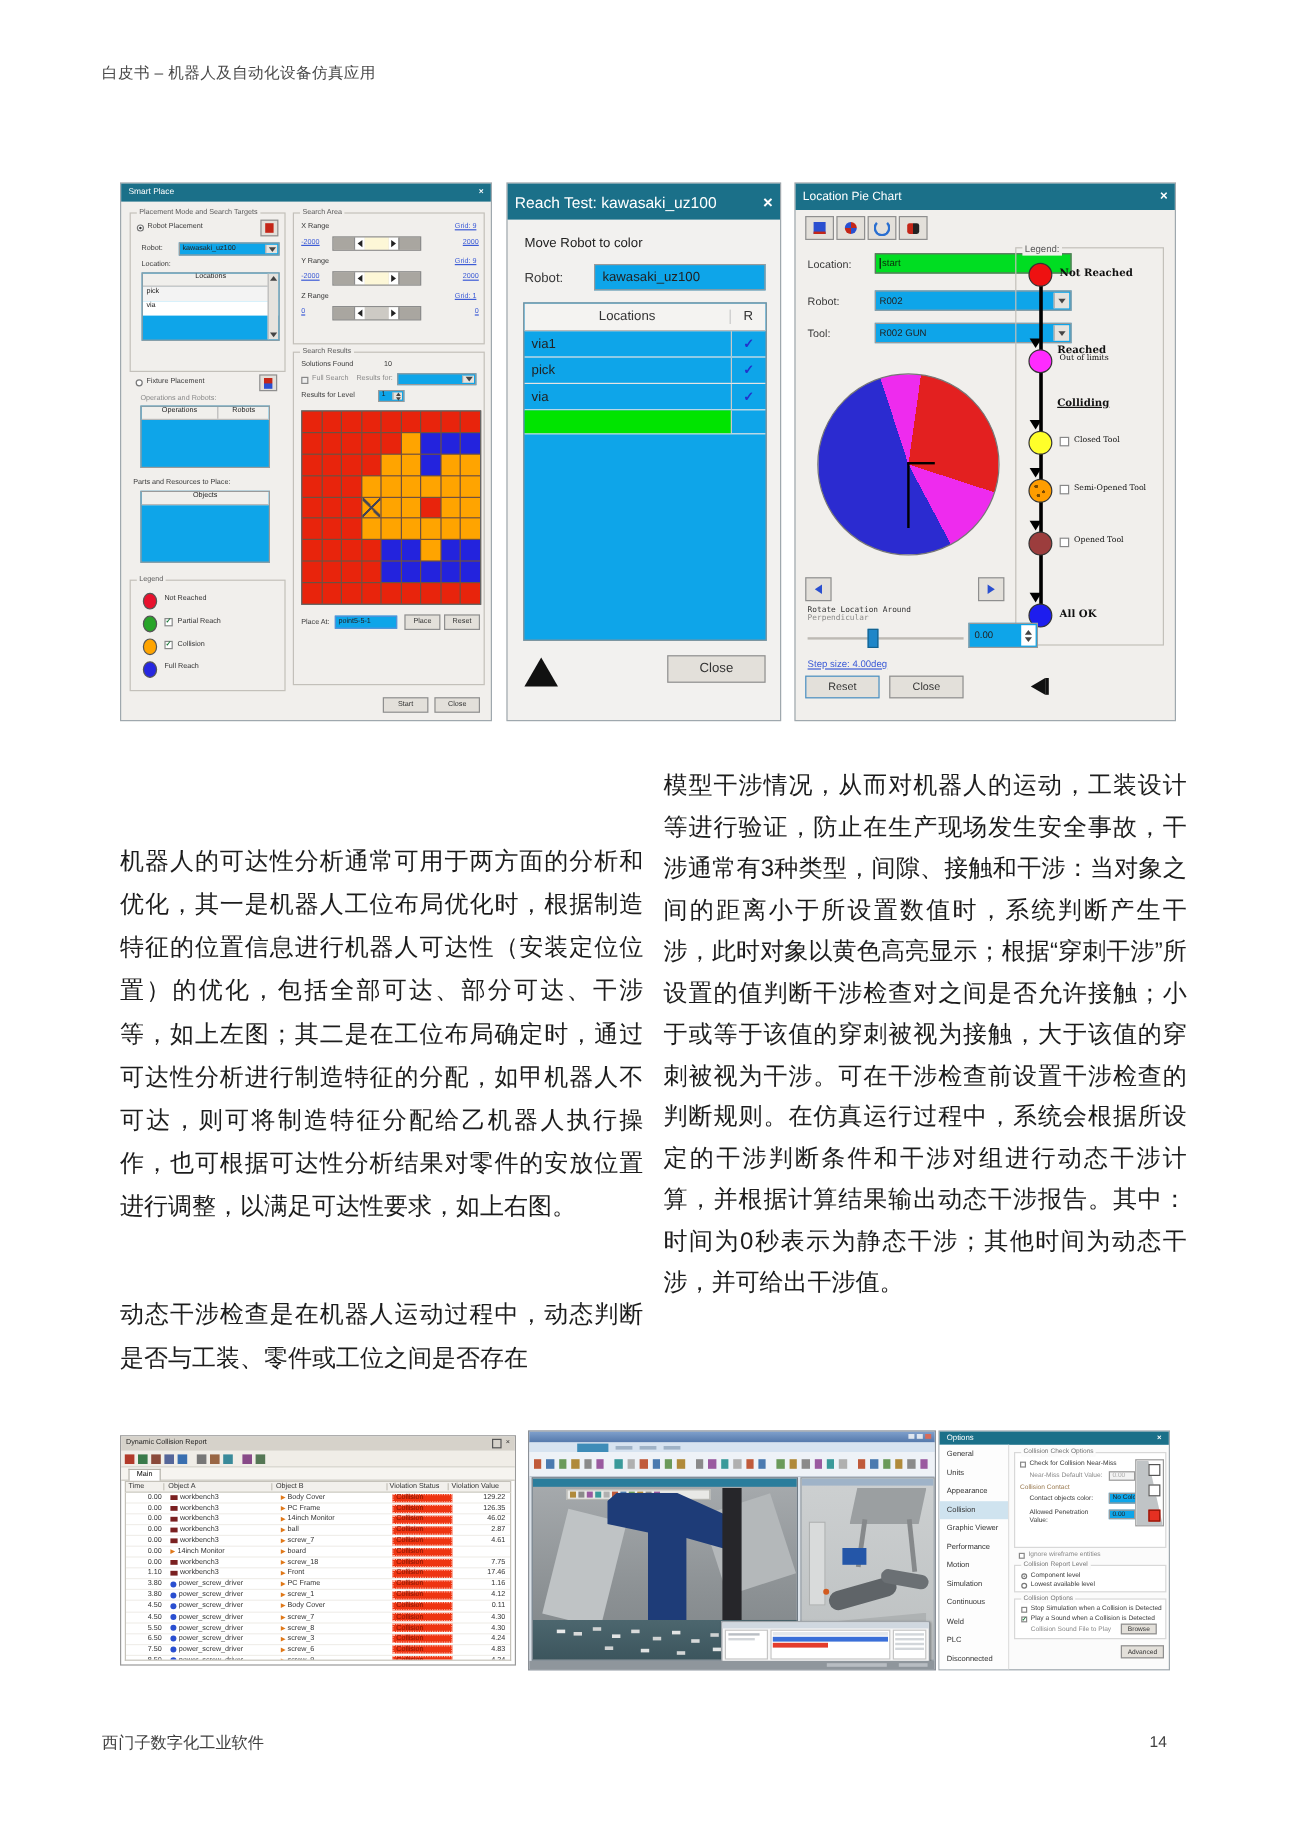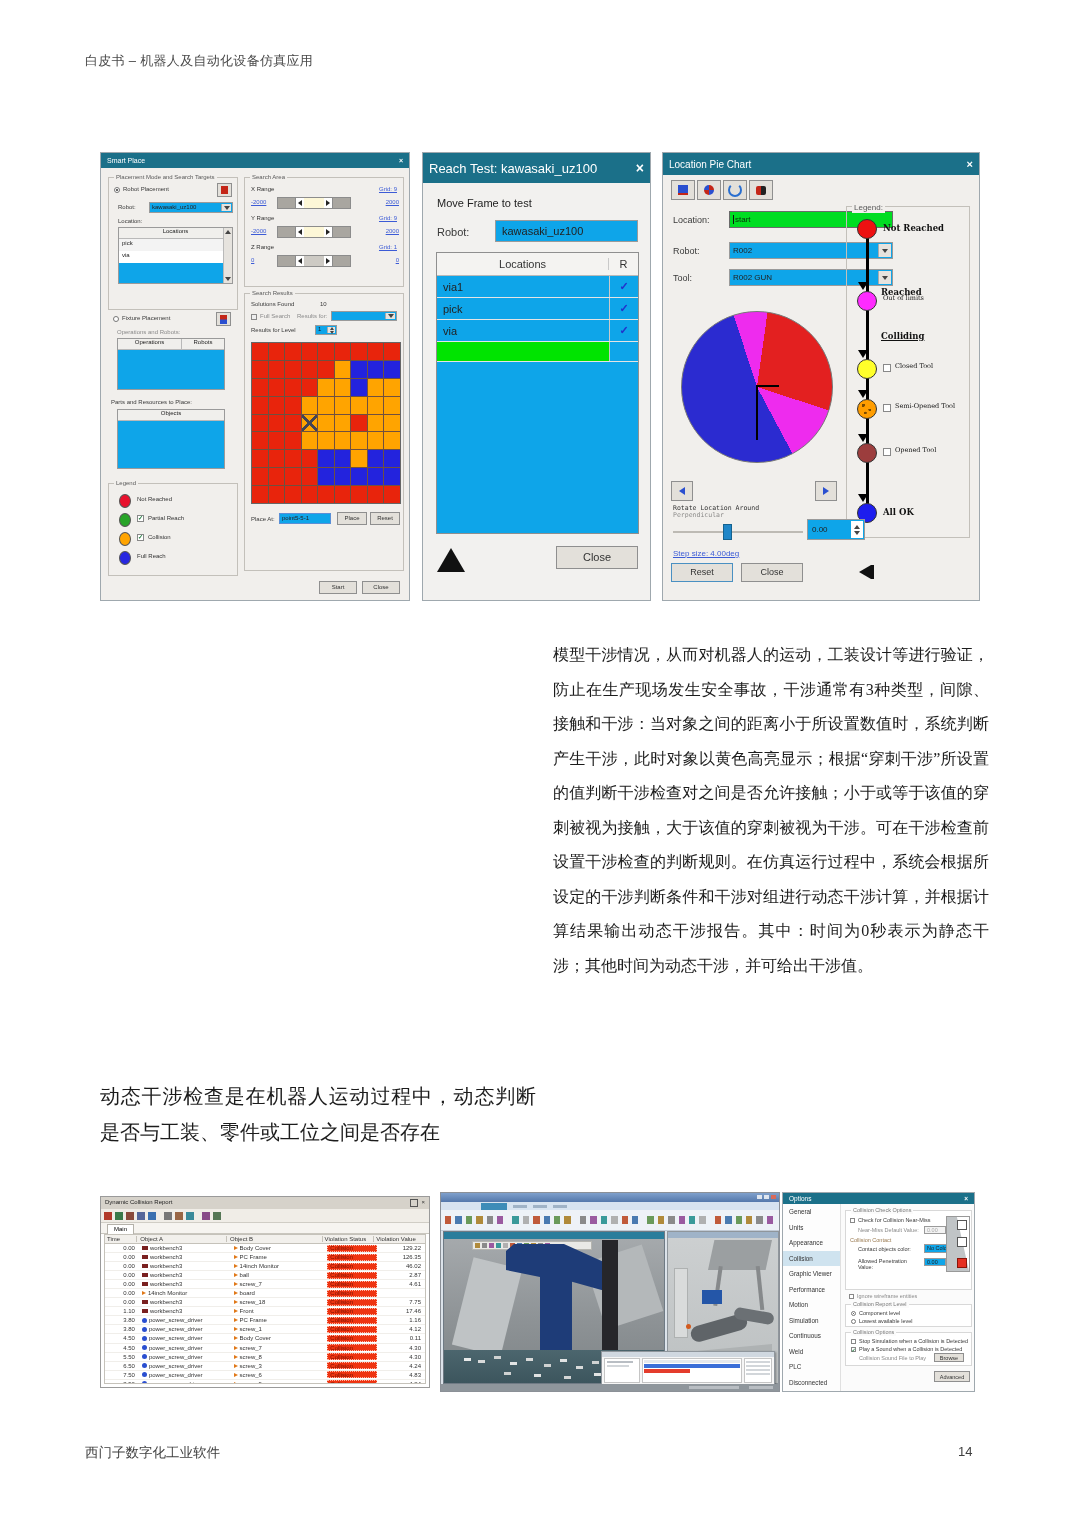--- a/index.html
+++ b/index.html
@@ -341,21 +341,21 @@
     <div class="btn f6" style="left:261px;top:428px;width:38px;height:13px;">
       <span>Close</span>
     </div>
   </div>
 
   <div class="dialog" style="left:422px;top:152px;width:229px;height:449px;background:#f2f1ef;">
     <div class="tbar" style="height:30px;font-size:13px;">
       <span>Reach Test: kawasaki_uz100</span>
       <span class="x" style="font-size:14px;">×</span>
     </div>
-    <div class="lbl f11" style="left:14px;top:44px;color:#222;">Move Frame to test</div>
+    <div class="lbl f11" style="left:14px;top:44px;color:#222;">Move Robot to color</div>
     <div class="lbl f11" style="left:14px;top:73px;">Robot:</div>
     <div class="inp f11" style="left:72px;top:67px;width:143px;height:22px;padding:4px 6px;">
       <span>kawasaki_uz100</span>
     </div>
     <div class="inp" style="left:13px;top:99px;width:203px;height:282px;padding:0;border-color:#8f8f8f;">
       <div style="display:flex;height:22px;background:#f4f3f1;border-bottom:1px solid #b9b9b9;align-items:center;">
         <span style="width:172px;text-align:center;font-size:11px;color:#333;">Locations</span>
         <span style="width:29px;text-align:center;font-size:11px;color:#333;border-left:1px solid #c9c9c9;">R</span>
       </div>
       <div id="rt-body">
@@ -483,22 +483,23 @@
     <div class="btn f9" style="left:78px;top:410px;width:62px;height:19px;">
       <span>Close</span>
     </div>
     <div class="d" style="left:196px;top:410px;width:20px;height:18px;">
       <span style="position:absolute;left:0;top:2px;width:0;height:0;border-top:7px solid transparent;border-bottom:7px solid transparent;border-right:12px solid #111;"></span>
       <span style="position:absolute;left:12px;top:2px;width:3px;height:14px;background:#111;"></span>
     </div>
   </div>
 
 
+  <div class="d" style="left:100px;top:700px;width:436px;font-size:20px;line-height:36px;color:#1c1c1c;text-align:justify;">机器人的可达性分析通常可用于两方面的分析和优化，其一是机器人工位布局优化时，根据制造特征的位置信息进行机器人可达性（安装定位位置）的优化，包括全部可达、部分可达、干涉等，如上左图；其二是在工位布局确定时，通过可达性分析进行制造特征的分配，如甲机器人不可达，则可将制造特征分配给乙机器人执行操作，也可根据可达性分析结果对零件的安放位置进行调整，以满足可达性要求，如上右图。</div>
   <div class="d" style="left:100px;top:1078px;width:436px;font-size:20px;line-height:36px;color:#1c1c1c;text-align:justify;">动态干涉检查是在机器人运动过程中，动态判断是否与工装、零件或工位之间是否存在</div>
-  <div class="d" style="left:553px;top:638px;width:436px;font-size:16px;line-height:34.5px;color:#1c1c1c;text-align:justify;font-family:Liberation Serif, serif;">模型干涉情况，从而对机器人的运动，工装设计等进行验证，防止在生产现场发生安全事故，干涉通常有3种类型，间隙、接触和干涉：当对象之间的距离小于所设置数值时，系统判断产生干涉，此时对象以黄色高亮显示；根据“穿刺干涉”所设置的值判断干涉检查对之间是否允许接触；小于或等于该值的穿刺被视为接触，大于该值的穿刺被视为干涉。可在干涉检查前设置干涉检查的判断规则。在仿真运行过程中，系统会根据所设定的干涉判断条件和干涉对组进行动态干涉计算，并根据计算结果输出动态干涉报告。其中：时间为0秒表示为静态干涉；其他时间为动态干涉，并可给出干涉值。</div>
+  <div class="d" style="left:553px;top:638px;width:436px;font-size:20px;line-height:34.5px;color:#1c1c1c;text-align:justify;">模型干涉情况，从而对机器人的运动，工装设计等进行验证，防止在生产现场发生安全事故，干涉通常有3种类型，间隙、接触和干涉：当对象之间的距离小于所设置数值时，系统判断产生干涉，此时对象以黄色高亮显示；根据“穿刺干涉”所设置的值判断干涉检查对之间是否允许接触；小于或等于该值的穿刺被视为接触，大于该值的穿刺被视为干涉。可在干涉检查前设置干涉检查的判断规则。在仿真运行过程中，系统会根据所设定的干涉判断条件和干涉对组进行动态干涉计算，并根据计算结果输出动态干涉报告。其中：时间为0秒表示为静态干涉；其他时间为动态干涉，并可给出干涉值。</div>
 
   <div class="dialog" style="left:100px;top:1196px;width:330px;height:192px;background:#fff;border-color:#9a9a9a;">
     <div class="d" style="left:0;top:0;right:0;height:12px;background:#d6d2ca;display:flex;align-items:center;padding:0 4px;">
       <span class="f6" style="color:#222;">Dynamic Collision Report</span>
       <span style="margin-left:auto;display:flex;gap:3px;">
         <span style="width:6px;height:6px;border:1px solid #555;"></span>
         <span class="f6" style="color:#333;">×</span>
       </span>
     </div>
     <div id="cr-toolbar" class="d" style="left:0;top:12px;right:0;height:14px;background:#f0ede7;border-bottom:1px solid #d0cdc5;display:flex;align-items:center;padding-left:3px;">

